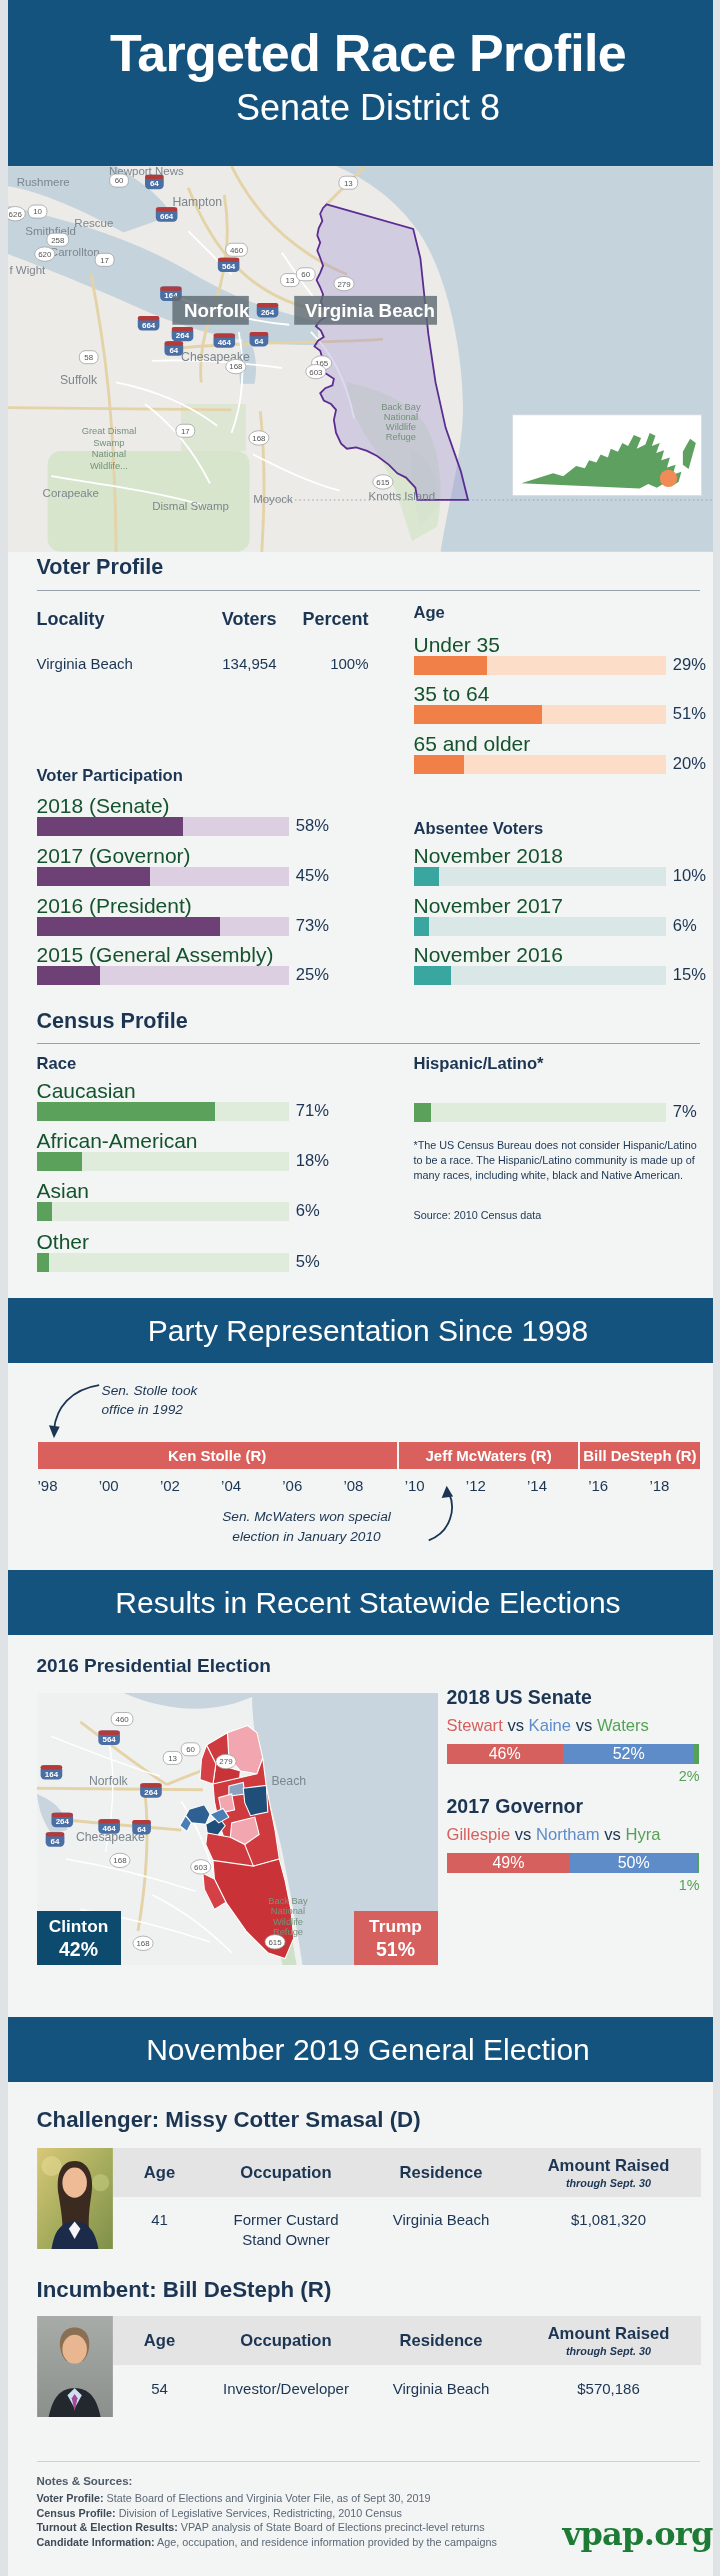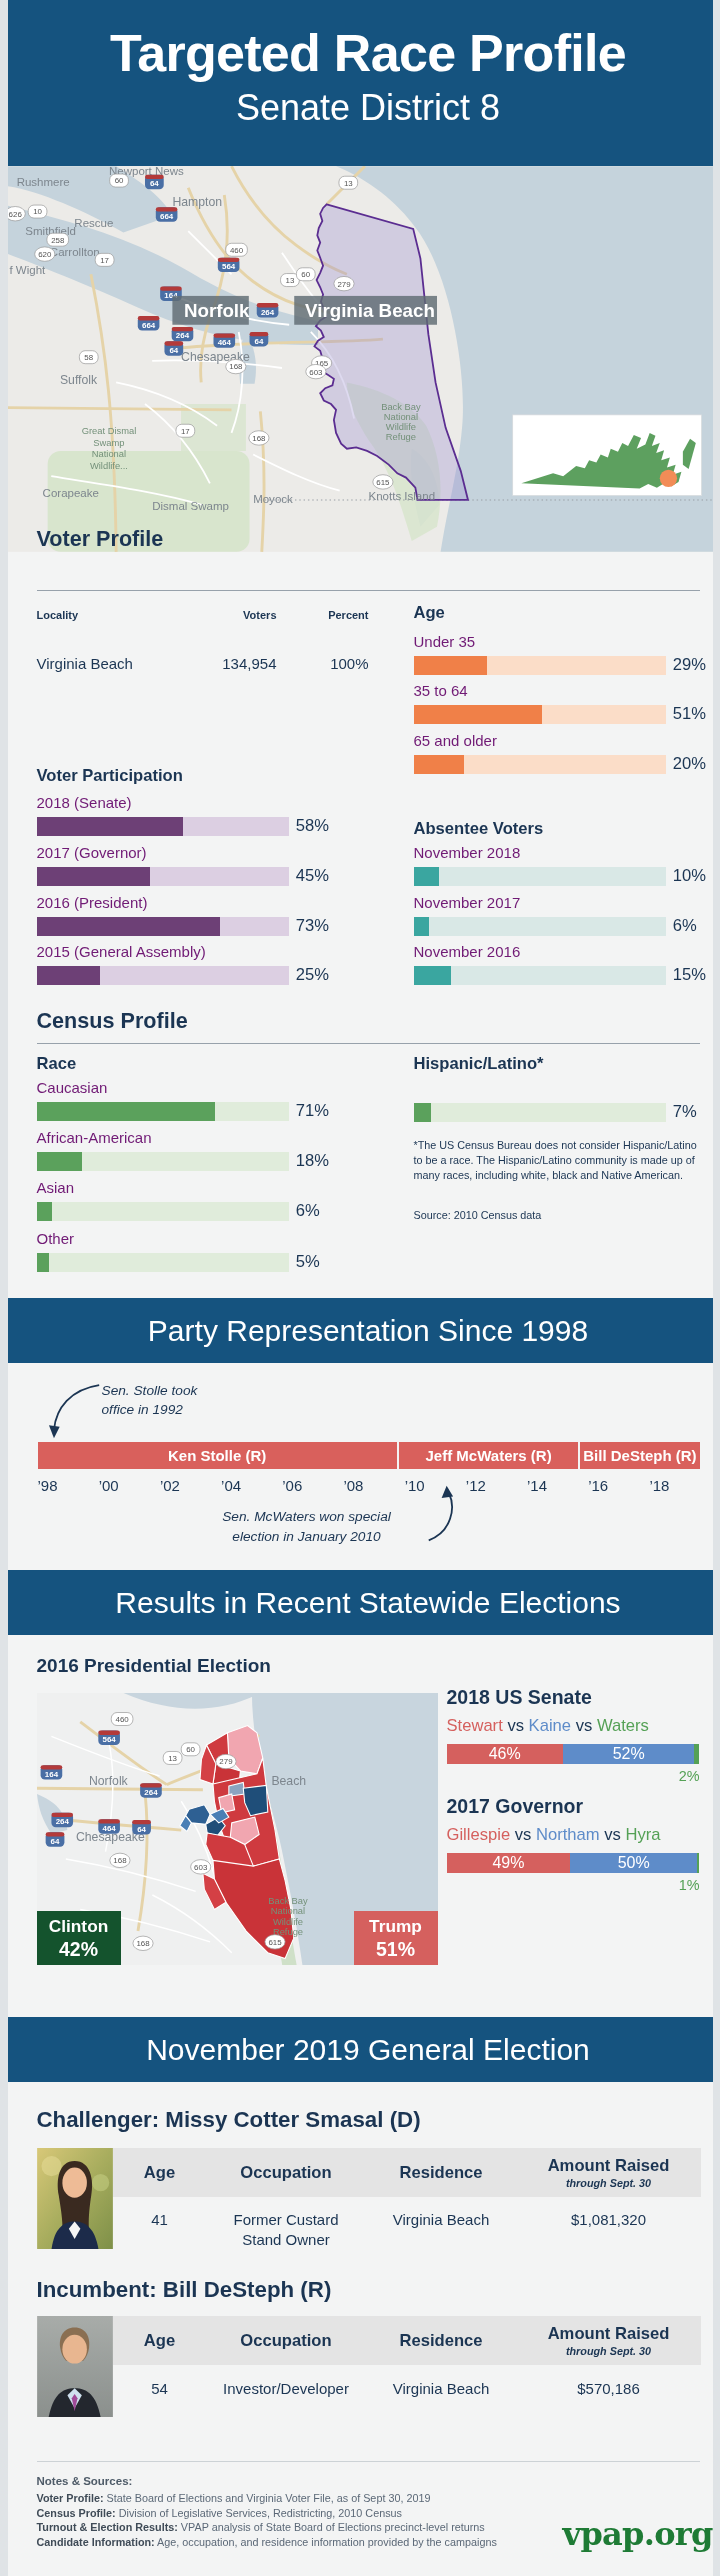--- a/index.html
+++ b/index.html
@@ -15,36 +15,36 @@
   .band{position:absolute;left:0;width:721px;height:65px;background:#15537f;color:#fff;
         font-size:30px;font-weight:400;text-align:center;line-height:66px;}
 
   
   .stitle{position:absolute;left:29px;font-size:21.6px;font-weight:bold;color:#1b3553;}
   .rule{position:absolute;left:29px;width:663px;height:1.4px;background:#97a1ab;}
   .h2{position:absolute;font-size:16.6px;font-weight:bold;color:#1b3553;}
 
   
   .bg{position:absolute;width:286px;}
-  .bl{font-size:15px;color:#701a75;margin-bottom:4.3px;height:18px;}
+  .bl{font-size:21px;color:#14532d;margin-bottom:4.3px;height:18px;}
   .br{display:flex;align-items:flex-end;}
   .tr{width:252px;height:19.5px;flex:0 0 252px;}
   .f{display:block;height:100%;}
   .tr.o{background:#fbddc8}.tr.o .f{background:#f08048}
   .tr.p{background:#dccfe2}.tr.p .f{background:#6d4076}
   .tr.t{background:#d9e8e6}.tr.t .f{background:#3aa6a0}
   .tr.g{background:#e0ecdb}.tr.g .f{background:#5ba15c}
   .bv{margin-left:7.2px;font-size:16.6px;color:#1b3553;}
 
   
   .lt{position:absolute;left:29px;width:332px;display:flex;}
   .lt .c1{width:144px;text-align:left;}
   .lt .c2{width:96px;text-align:right;}
   .lt .c3{width:92px;text-align:right;}
-  .lt.hd{font-size:11px;font-weight:bold;}
+  .lt.hd{font-size:18px;font-weight:bold;}
   .lt.rw{font-size:15px;}
 
   .note{position:absolute;left:406px;width:288px;font-size:10.8px;line-height:15px;color:#1b3553;}
 
   
   .tl{position:absolute;left:30px;top:1442px;width:662px;height:27px;display:flex;}
   .tseg{background:#d9605c;color:#fff;font-size:15px;text-align:center;line-height:27px;
         white-space:nowrap;overflow:hidden;font-weight:bold;}
   .tseg.dv{border-right:2.2px solid #f3f4f4;}
   .years{position:absolute;left:30px;top:1477px;width:632px;display:flex;justify-content:space-between;
@@ -57,21 +57,21 @@
   .race-m{font-size:16.6px;margin-bottom:8.7px;white-space:nowrap;}
   .nm-r{color:#d5605e}.nm-d{color:#5e8cc9}.nm-g{color:#55a156}
   .race-bar{display:flex;height:20px;}
   .sg{color:#fff;font-size:16px;text-align:center;line-height:20px;overflow:hidden;}
   .sg.r{background:#d5605e}.sg.d{background:#5e8cc9}.sg.g3{background:#55a156}
   .race-3rd{margin-top:3.6px;text-align:right;font-size:14.4px;color:#55a156;}
   .mh{position:absolute;left:29px;font-size:19px;font-weight:bold;}
   .rchip{position:absolute;width:84px;height:54px;color:#fff;text-align:center;}
   .rchip .n{font-size:17.3px;font-weight:bold;margin-top:5px;}
   .rchip .p{font-size:19.5px;font-weight:bold;margin-top:1.4px;}
-  .rchip.dem{background:#14532d}.rchip.rep{background:#d5605e}
+  .rchip.dem{background:#0c4a6e}.rchip.rep{background:#d5605e}
 
   
   .cand-h{position:absolute;left:29px;font-size:22.3px;font-weight:bold;}
   .thead{position:absolute;left:105px;width:588px;height:49px;background:#e4e4e4;display:flex;align-items:center;}
   .trow{position:absolute;left:105px;width:588px;display:flex;}
   .cc{text-align:center;}
   .w1{width:94px}.w2{width:159px}.w3{width:151px}.w4{width:184px}
   .thead .cc{font-size:16.6px;font-weight:bold;}
   .thead .sub{display:block;font-size:10.8px;font-style:italic;font-weight:bold;margin-top:0.7px;}
   .trow .cc{font-size:15px;line-height:20px;}
@@ -306,21 +306,21 @@
       <rect x="700" y="345" width="262" height="112" fill="#fff" stroke="#d5d9dc"></rect>
       <path fill="#5da05f" d="M712,440 L756,426 L770,430 L788,416 L800,419 L806,408 L816,411 L822,400 L832,404
                L836,392 L846,396 L852,384 L860,388 L868,373 L878,377 L872,392 L884,386 L890,370
                L898,374 L893,388 L904,384 L899,398 L910,394 L906,408 L918,404 L914,418 L926,414
                L922,428 L934,424 L930,438 L920,444 L910,440 L900,446 L888,441 L876,447 Z"></path>
       <path fill="#5da05f" d="M936,396 L946,378 L954,384 L944,420 L936,414 Z"></path>
       <circle cx="916" cy="433" r="12" fill="#f28c57"></circle>
     </g>
   </svg>
 
-  <div class="stitle" style="top:526px">Voter Profile</div>
+  <div class="stitle" style="top:554px">Voter Profile</div>
   <div class="rule" style="top:590px"></div>
 
   <div class="lt hd" style="top:609px">
     <div class="c1">Locality</div>
     <div class="c2">Voters</div>
     <div class="c3">Percent</div>
   </div>
   <div class="lt rw" style="top:655px">
     <div class="c1">Virginia Beach</div>
     <div class="c2">134,954</div>

